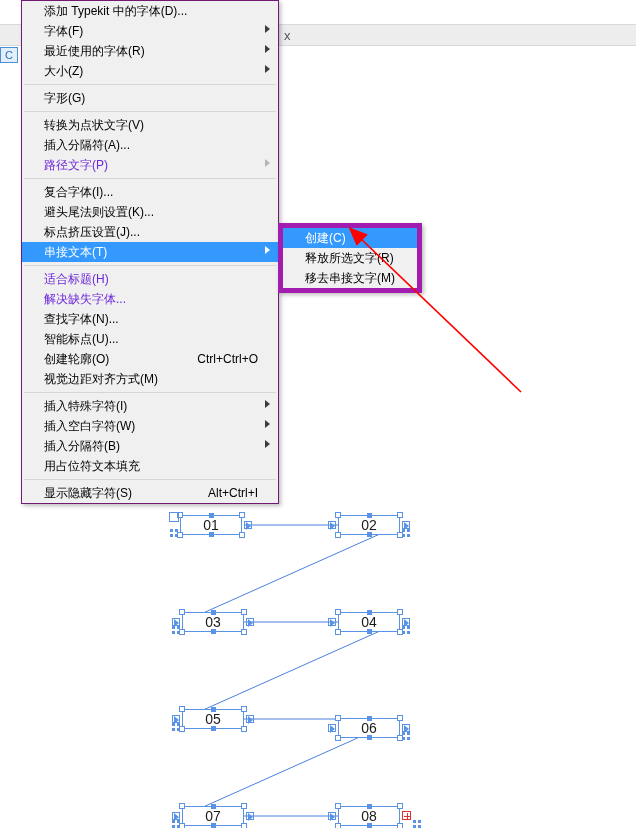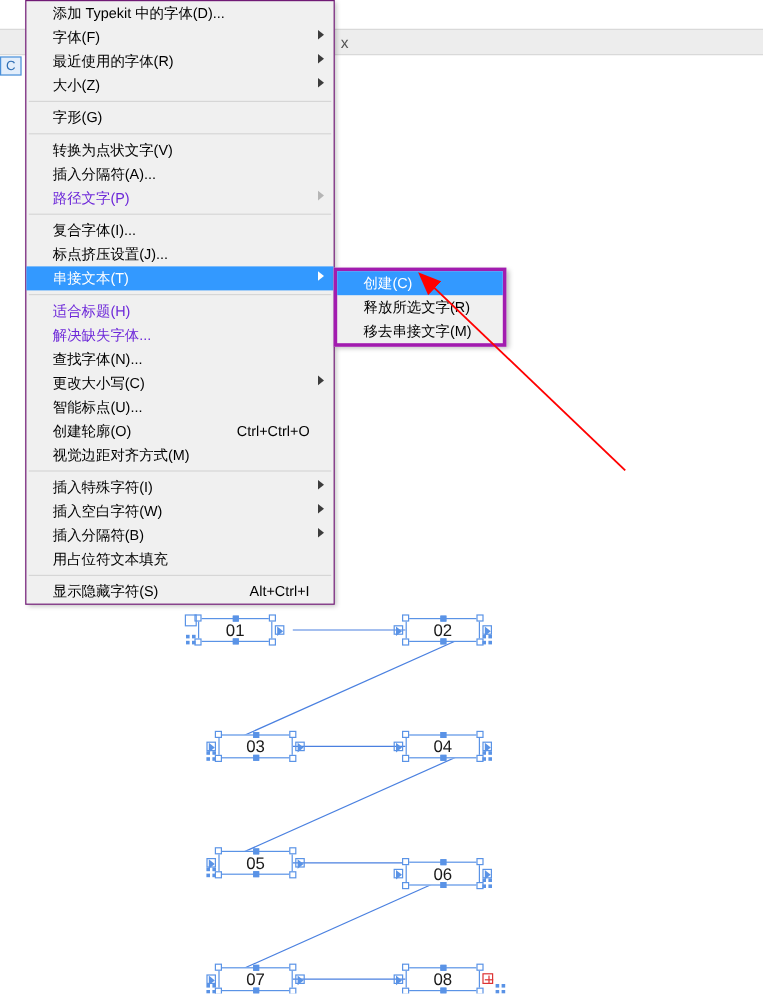--- a/index.html
+++ b/index.html
@@ -78,21 +78,21 @@
   .shortcut {
     position: absolute;
     right: 20px;
     top: 0;
   }
   .submenu {
     position: absolute;
     left: 278px; top: 223px;
     width: 144px;
     background: #f0f0f0;
-    border: 3px solid #a21caf;
+    border: 5px solid #a21caf;
     box-shadow: 2px 2px 4px rgba(0,0,0,0.25);
   }
   
   .diagram {
     position: absolute;
     left: 0; top: 490px;
     width: 636px;
     height: 338px;
   }
   .tbox {
@@ -170,27 +170,27 @@
   <div class="menu-item"><span>最近使用的字体(R)</span><span class="submenu-arrow"></span></div>
   <div class="menu-item"><span>大小(Z)</span><span class="submenu-arrow"></span></div>
   <div class="menu-sep"></div>
   <div class="menu-item">字形(G)</div>
   <div class="menu-sep"></div>
   <div class="menu-item">转换为点状文字(V)</div>
   <div class="menu-item">插入分隔符(A)...</div>
   <div class="menu-item disabled"><span>路径文字(P)</span><span class="submenu-arrow"></span></div>
   <div class="menu-sep"></div>
   <div class="menu-item">复合字体(I)...</div>
+  <div class="menu-item">避头尾法则设置(K)...</div>
   <div class="menu-item">标点挤压设置(J)...</div>
   <div class="menu-item highlighted"><span>串接文本(T)</span><span class="submenu-arrow"></span></div>
   <div class="menu-sep"></div>
   <div class="menu-item disabled">适合标题(H)</div>
   <div class="menu-item disabled">解决缺失字体...</div>
   <div class="menu-item">查找字体(N)...</div>
-  <div class="menu-item"><span>更改大小写(C)</span><span class="submenu-arrow"></span></div>
   <div class="menu-item">智能标点(U)...</div>
   <div class="menu-item"><span>创建轮廓(O)</span><span class="shortcut">Ctrl+Ctrl+O</span></div>
   <div class="menu-item">视觉边距对齐方式(M)</div>
   <div class="menu-sep"></div>
   <div class="menu-item"><span>插入特殊字符(I)</span><span class="submenu-arrow"></span></div>
   <div class="menu-item"><span>插入空白字符(W)</span><span class="submenu-arrow"></span></div>
   <div class="menu-item"><span>插入分隔符(B)</span><span class="submenu-arrow"></span></div>
   <div class="menu-item">用占位符文本填充</div>
   <div class="menu-sep"></div>
   <div class="menu-item"><span>显示隐藏字符(S)</span><span class="shortcut">Alt+Ctrl+I</span></div>
@@ -215,21 +215,21 @@
   <svg class="lines">
     <line x1="244" y1="35" x2="338" y2="35" stroke="#4a80e0" stroke-width="1"></line>
     <line x1="400" y1="35" x2="183" y2="132" stroke="#4a80e0" stroke-width="1"></line>
     <line x1="244" y1="132" x2="338" y2="132" stroke="#4a80e0" stroke-width="1"></line>
     <line x1="400" y1="132" x2="183" y2="229" stroke="#4a80e0" stroke-width="1"></line>
     <line x1="244" y1="229" x2="338" y2="229" stroke="#4a80e0" stroke-width="1"></line>
     <line x1="400" y1="229" x2="183" y2="326" stroke="#4a80e0" stroke-width="1"></line>
     <line x1="244" y1="326" x2="338" y2="326" stroke="#4a80e0" stroke-width="1"></line>
   </svg>
 
-  <div class="tbox" style="left:165px; top:25px"><span>01</span>
+  <div class="tbox" style="left:180px; top:25px"><span>01</span>
     <div class="handle" style="left:-4px; top:-4px"></div><div class="handle" style="right:-4px; top:-4px"></div><div class="handle" style="left:-4px; bottom:-4px"></div><div class="handle" style="right:-4px; bottom:-4px"></div>
     <div class="handle mid" style="left:28px; top:-3px"></div><div class="handle mid" style="left:28px; bottom:-3px"></div>
     <div class="anchor-sq" style="left:-12px; top:-4px"></div>
     <div class="anchor-dots" style="left:-11px; bottom:-3px">
         <span></span>
         <span></span>
         <span></span>
         <span></span>
       </div>
     <div class="outport"></div>

